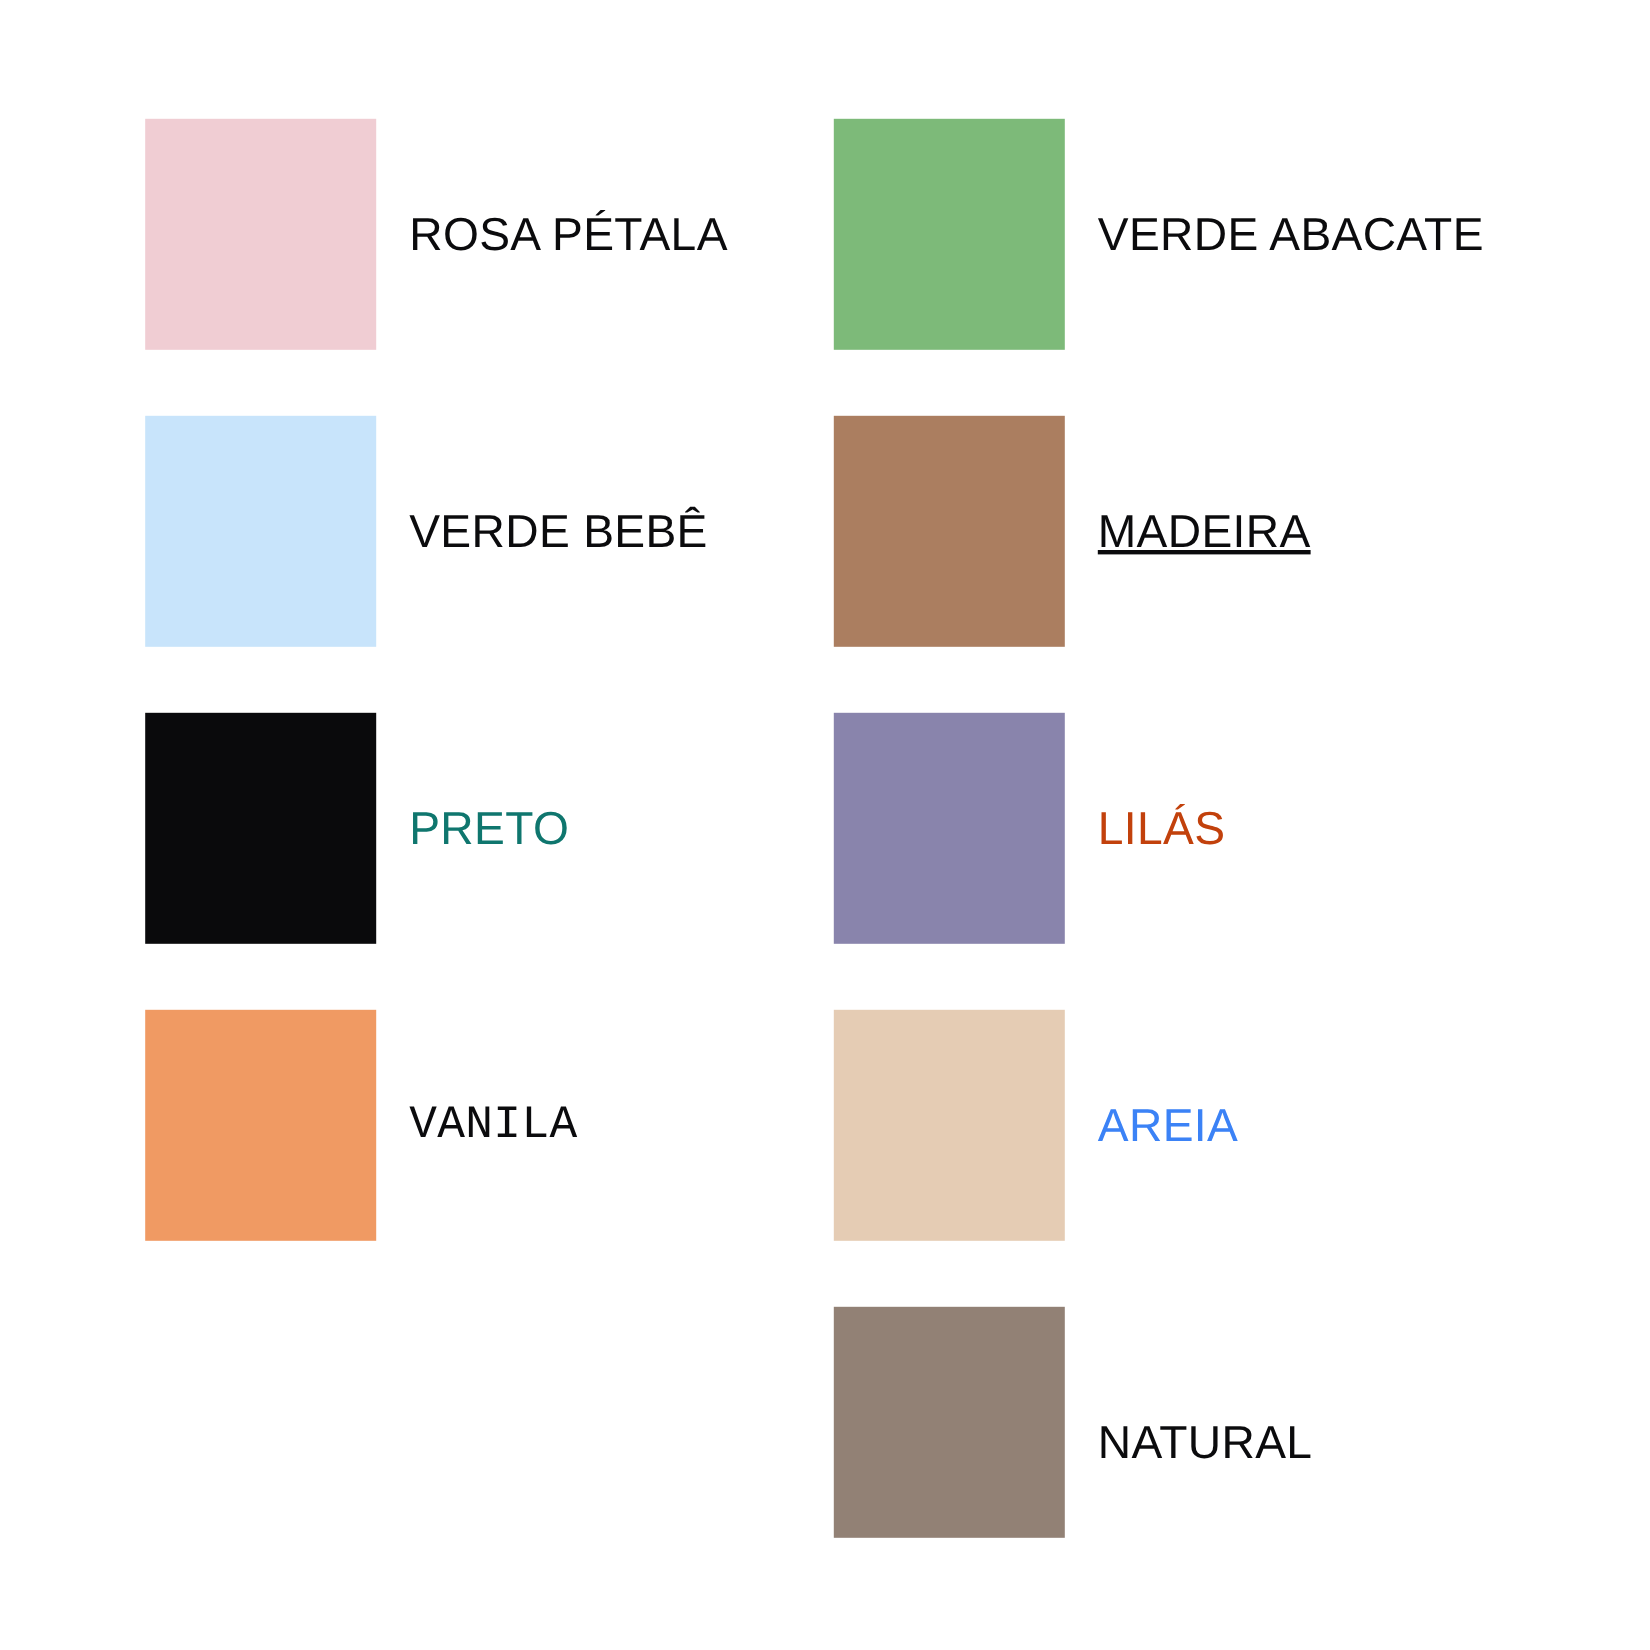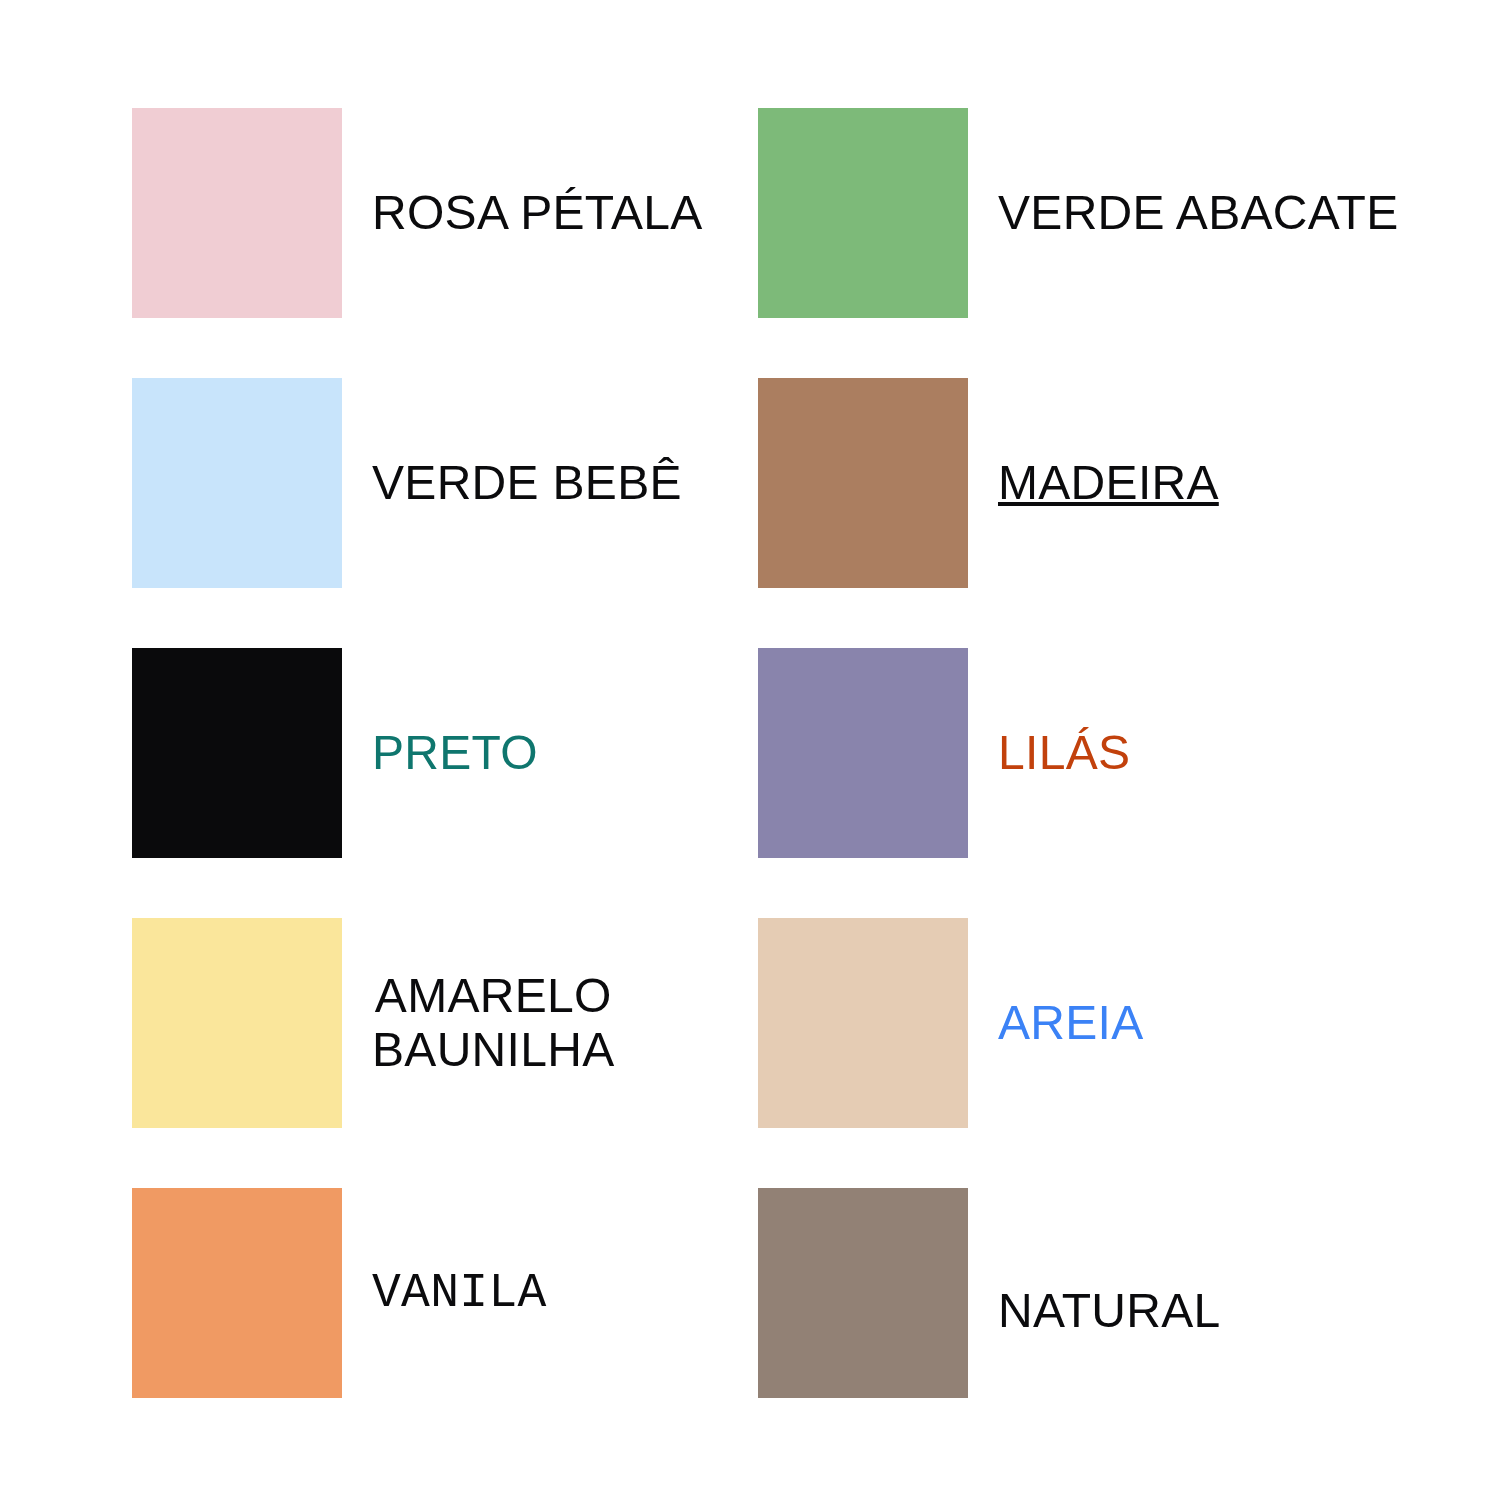--- a/index.html
+++ b/index.html
@@ -42,27 +42,27 @@
 
   .swatch-chip {
     width: 210px;
     height: 210px;
     flex: 0 0 210px;
     background: #cccccc;
   }
 
   .swatch-label {
     margin-left: 30px;
-    font-size: 48px;
+    font-size: 42px;
     line-height: 54px;
     letter-spacing: 0.3px;
     color: #0B0B0D;
     font-weight: 400;
     white-space: pre-line;
-    text-align: center;
+    text-align: left;
   }
 </style>
 </head>
 <body style="background: rgb(255, 255, 255);">
 
 <div id="palette-board" style="background: rgb(255, 255, 255);">
 
   <div class="palette-column" id="column-left">
 
     <div class="swatch-row">
@@ -73,25 +73,20 @@
     <div class="swatch-row">
       <div class="swatch-chip" style="background: rgb(200, 228, 251);"></div>
       <div class="swatch-label" style="color: rgb(11, 11, 13);">VERDE BEBÊ</div>
     </div>
 
     <div class="swatch-row">
       <div class="swatch-chip" style="background: rgb(10, 10, 12);"></div>
       <div class="swatch-label" style="color: #0f766e;">PRETO</div>
     </div>
 
-    <div class="swatch-row">
-      <div class="swatch-chip" style="background: rgb(250, 230, 155);"></div>
-      <div class="swatch-label" style="color: rgb(11, 11, 13);">AMARELO
-BAUNILHA</div>
-    </div>
 
     <div class="swatch-row">
       <div class="swatch-chip" style="background: rgb(240, 154, 99);"></div>
       <div class="swatch-label" style="color: rgb(11, 11, 13); font-family: Liberation Mono, monospace;">VANILA</div>
     </div>
 
   </div>
 
   <div class="palette-column" id="column-right">
 

